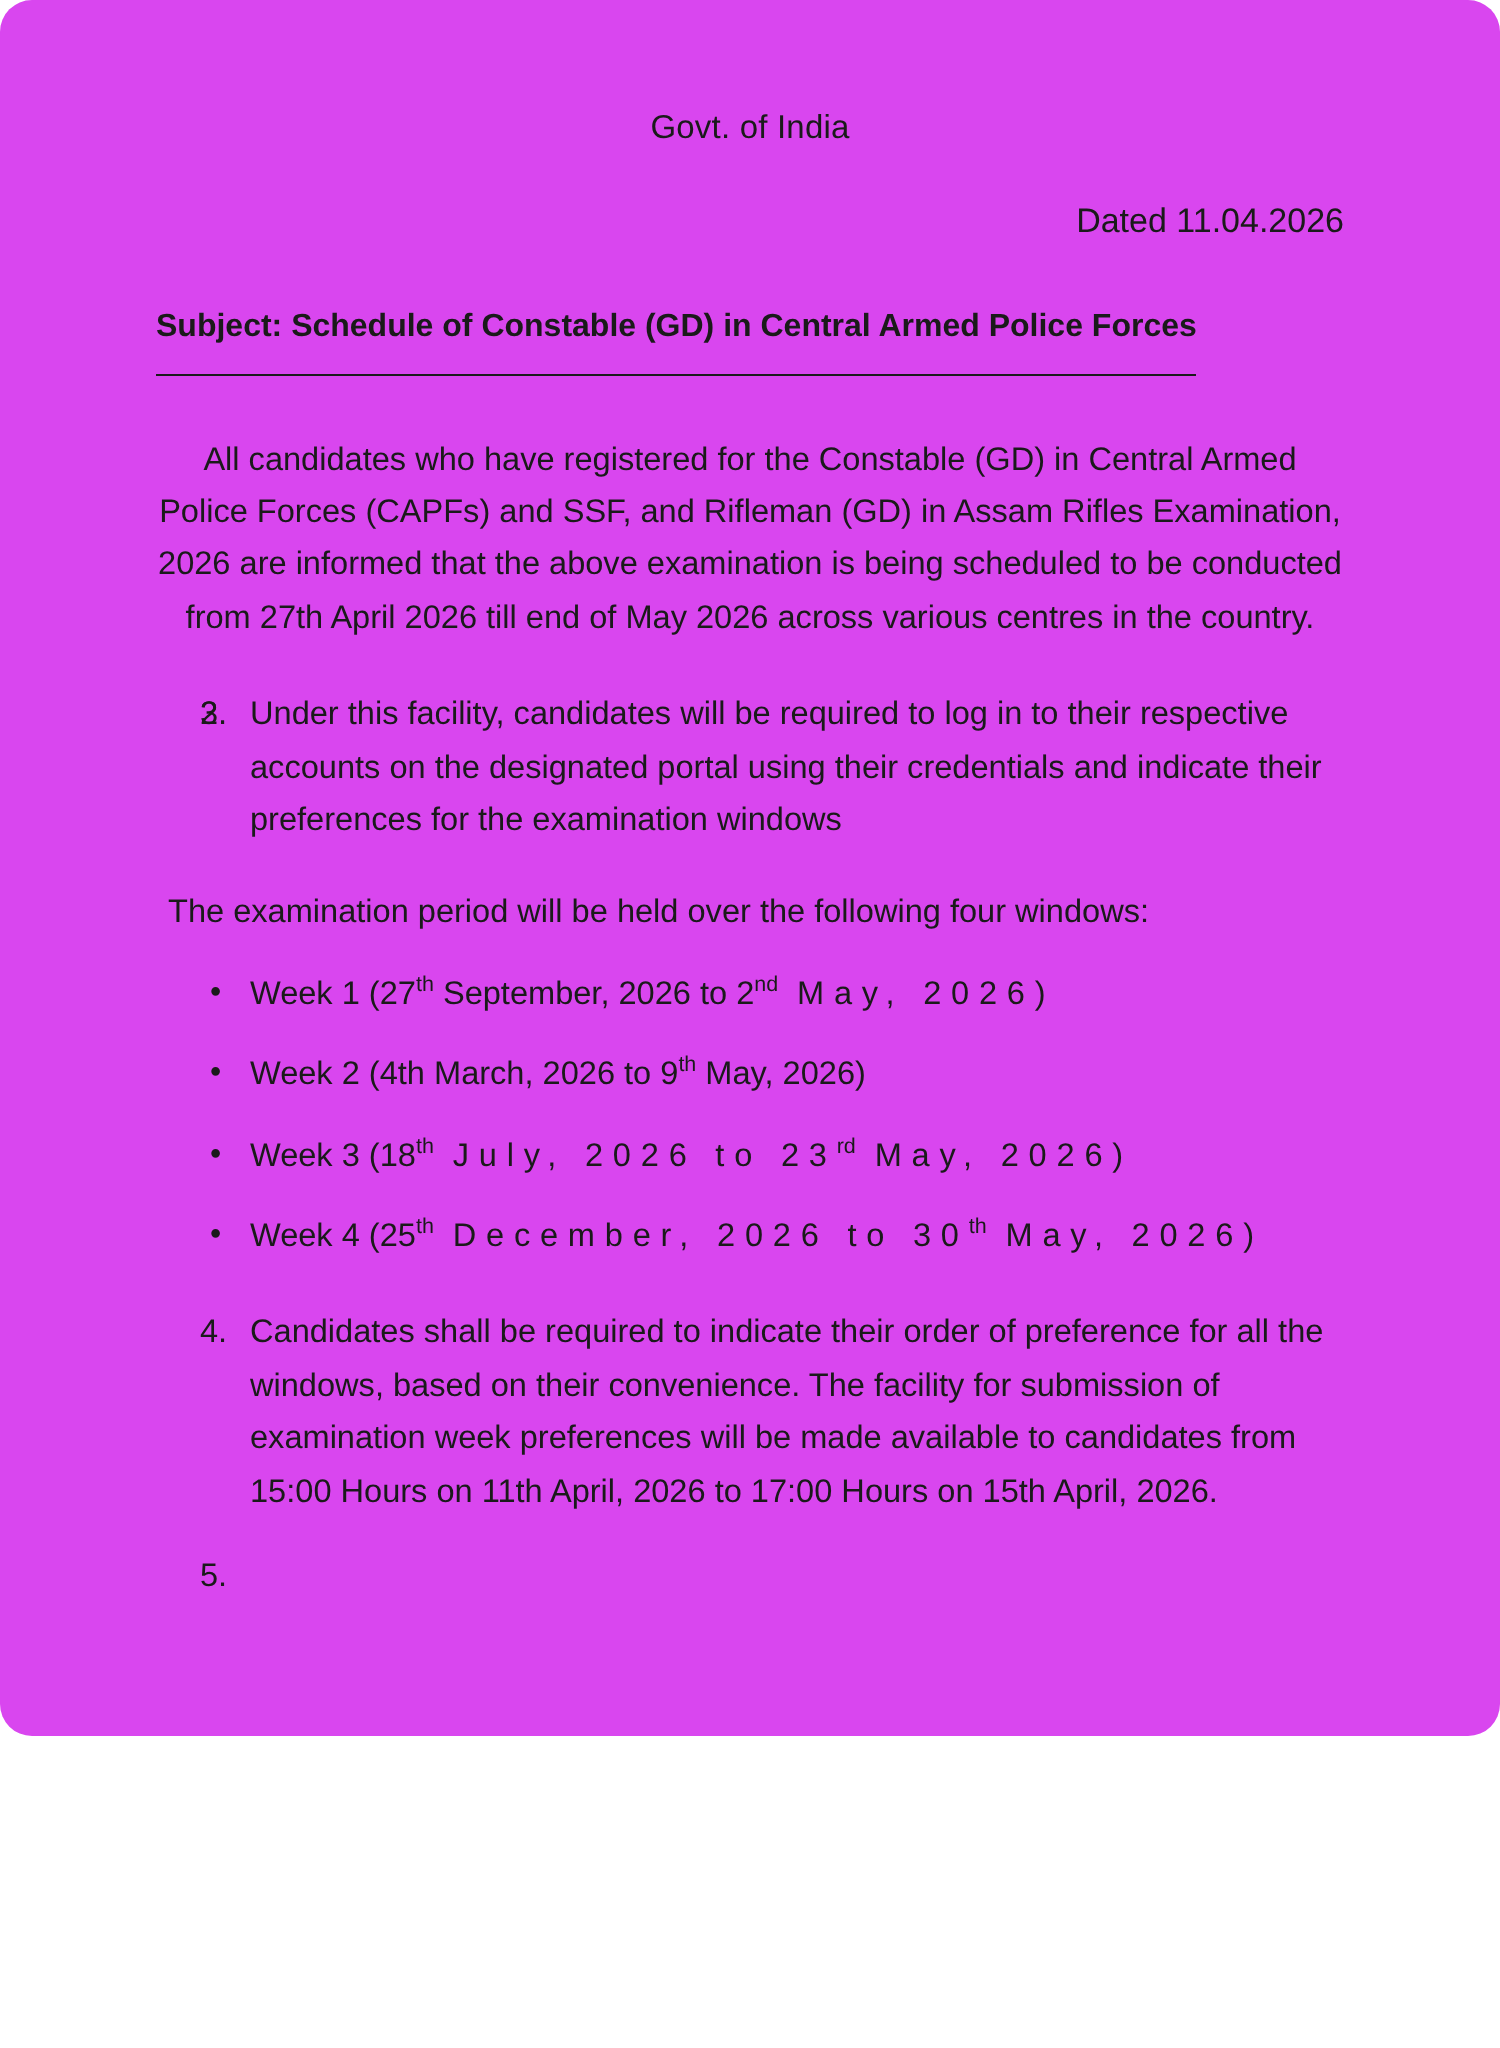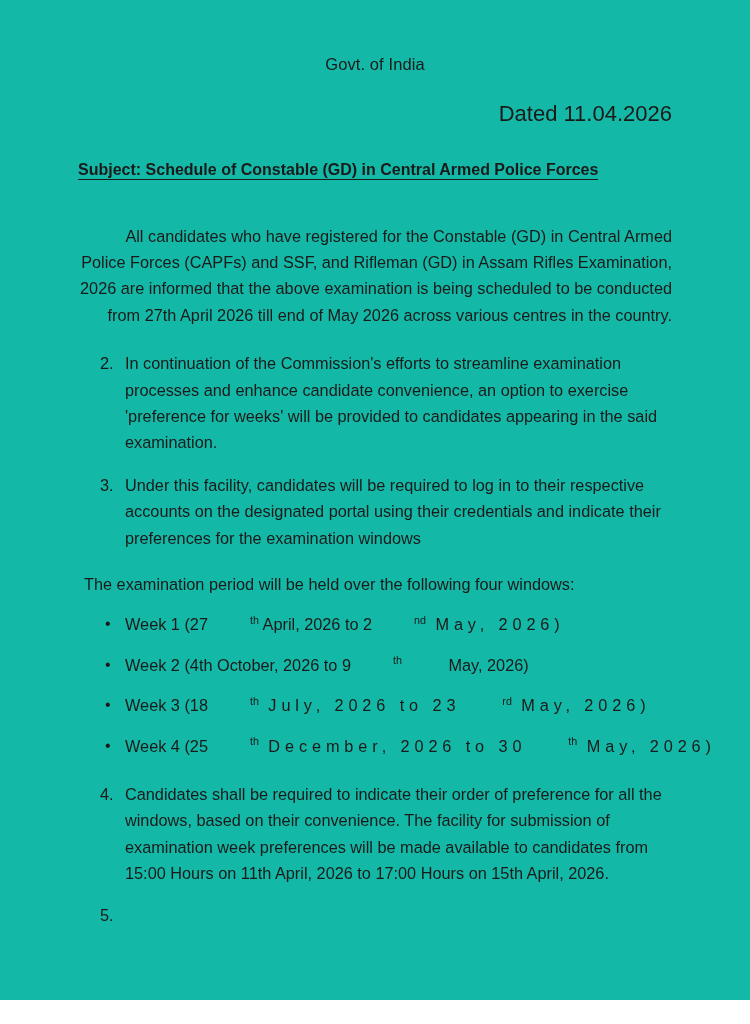--- a/index.html
+++ b/index.html
@@ -11,70 +11,71 @@
     width: 750px;
     height: 1024px;
     font-family: "Liberation Sans", sans-serif;
     color: #1a1a1a;
     -webkit-font-smoothing: antialiased;
     overflow: hidden;
   }
   .page {
     position: relative;
     width: 750px;
-    height: 1000px;
-    background: #14b8a6;
+    height: 868px;
+    background: #d946ef;
     box-sizing: border-box;
+    border-radius: 16px;
   }
 
   
   .header {
     padding-top: 52px;
     text-align: center;
     line-height: 1.5;
   }
   .header-line {
     font-size: 16.5px;
     letter-spacing: 0.1px;
   }
 
   .dated-row {
     margin-top: 24px;
     padding-right: 78px;
     text-align: right;
-    font-size: 22px;
+    font-size: 17px;
     margin-left: 12px;
   }
 
   
   .subject {
     margin-top: 30px;
     padding-left: 78px;
     padding-right: 70px;
     font-weight: bold;
     font-size: 16px;
     line-height: 1.62;
   }
   .subject .sline {
     display: block;
   }
   .subject .sline span {
     border-bottom: 1.6px solid #1a1a1a;
-    padding-bottom: 1px;
+    padding-bottom: 15px;
     margin-top: 17px;
   }
 
   
   .intro {
     margin-top: 40px;
     padding-left: 78px;
     padding-right: 78px;
     font-size: 16.3px;
     line-height: 1.62;
-    text-align: right;
+    text-align: center;
   }
 
   .numlist {
     margin: 22px 0 0 0;
     padding: 0;
     list-style: none;
   }
   .numitem {
     position: relative;
     padding-left: 125px;
@@ -115,21 +116,20 @@
     left: 105px;
     top: 0;
     font-size: 16px;
     line-height: 1.62;
   }
 
   sup {
     font-size: 0.66em;
     vertical-align: super;
     line-height: 0;
-    margin-left: 42px;
   }
 
   .sp {
     
     letter-spacing: 0.3em;
   }
 
   b.inline-bold {
     font-weight: normal;
   }
@@ -147,38 +147,37 @@
 
   <div class="subject">
     <span class="sline"><span>Subject: Schedule of Constable (GD) in Central Armed Police Forces</span></span>
   </div>
 
   <div class="intro">All candidates who have registered for the Constable (GD) in Central Armed Police Forces (CAPFs) and SSF, and Rifleman (GD) in Assam Rifles Examination, 2026 are informed that the above examination is being scheduled to be conducted from 27th April 2026 till end of May 2026 across various centres in the country.</div>
 
   <ul class="numlist">
     <li class="numitem">
       <span class="marker">2.</span>
-      <span>In continuation of the Commission's efforts to streamline examination processes and enhance candidate convenience, an option to exercise 'preference for weeks' will be provided to candidates appearing in the said examination.</span>
     </li>
     <li class="numitem">
       <span class="marker">3.</span>
       <span>Under this facility, candidates will be required to log in to their respective accounts on the designated portal using their credentials and indicate their preferences for the examination windows</span>
     </li>
   </ul>
 
   <div class="windows-intro">The examination period will be held over the following four windows:</div>
 
   <ul class="bullets">
     <li class="bullet">
       <span class="dot">•</span>
-      <span>Week 1 (27</span><sup>th</sup><span> April, 2026 to 2</span><sup>nd</sup><span class="sp"> May, 2026)</span>
+      <span>Week 1 (27</span><sup>th</sup><span> September, 2026 to 2</span><sup>nd</sup><span class="sp"> May, 2026)</span>
     </li>
     <li class="bullet">
       <span class="dot">•</span>
-      <span>Week 2 (4th October, 2026  to  9</span><sup>th</sup><span></span><sup></sup><span> May, 2026)</span>
+      <span>Week 2 (4th March, 2026  to  9</span><sup>th</sup><span></span><sup></sup><span> May, 2026)</span>
     </li>
     <li class="bullet">
       <span class="dot">•</span>
       <span>Week 3 (18</span><sup>th</sup><span class="sp"> July, 2026 to 23</span><sup>rd</sup><span class="sp"> May, 2026)</span>
     </li>
     <li class="bullet">
       <span class="dot">•</span>
       <span>Week 4 (25</span><sup>th</sup><span class="sp"> December, 2026 to 30</span><sup>th</sup><span class="sp"> May, 2026)</span>
     </li>
   </ul>

